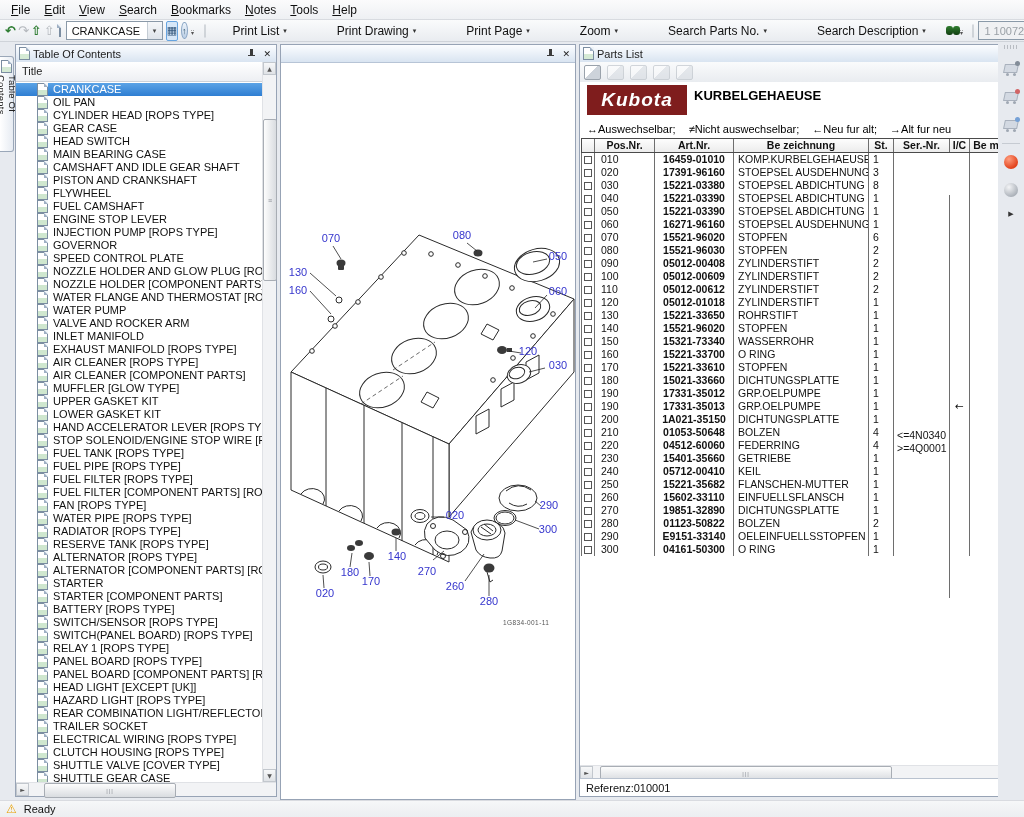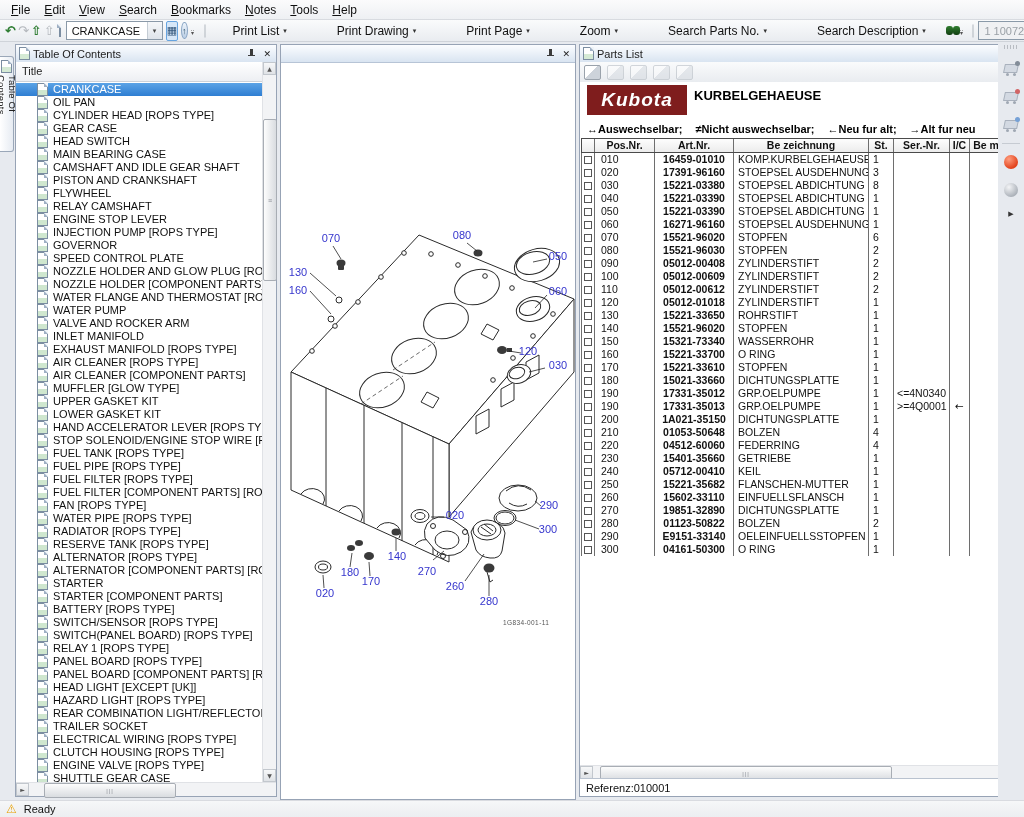--- a/index.html
+++ b/index.html
@@ -111,36 +111,36 @@
           background:linear-gradient(135deg,#ffffff 45%,#cdd3da 45%);}
   .pt-ico.dim{opacity:.4;}
   #plist-toolbar .overflow{margin-left:auto;margin-right:3px;}
   #plist-content{position:absolute;left:0;right:0;top:37px;bottom:17px;background:#fff;overflow:hidden;}
   #kubota-logo{position:absolute;left:7px;top:3px;width:100px;height:30px;background:#7f1d1d;color:#fff;
           display:flex;align-items:center;justify-content:center;font-weight:bold;font-size:19px;
           letter-spacing:1px;font-style:italic;}
   #plist-title{position:absolute;left:114px;top:6px;font-size:13px;font-weight:bold;color:#000;}
   #plist-legend{position:absolute;left:7px;top:41px;font-size:11px;color:#000;white-space:nowrap;
           font-family:"Liberation Sans","DejaVu Sans",sans-serif;}
-  #plist-legend span{margin-right:13px;font-weight:bold;}
+  #plist-legend span{margin-right:13px;}
   #parts-table{position:absolute;left:1px;top:56px;right:0;}
   .phead,.prow{display:grid;grid-template-columns:13px 60px 79px 135px 25px 56px 20px minmax(0,1fr);}
   .phead{font-weight:bold;background:linear-gradient(#fdfdfd,#ececec);
          border-top:1px solid #4a4a4a;border-bottom:1px solid #4a4a4a;border-left:1px solid #4a4a4a;}
   .phead>div{border-right:1px solid #6e6e6e;text-align:center;height:13px;line-height:13px;font-size:10.5px;
          overflow:hidden;white-space:nowrap;}
   .prow{height:13px;border-left:1px solid #6e6e6e;}
   .prow>div{border-right:1px solid #6e6e6e;height:13px;line-height:13px;font-size:10.5px;overflow:hidden;white-space:nowrap;}
   .c-chk{display:flex;align-items:center;justify-content:center;}
   .chk{width:6px;height:6px;border:1px solid #555;background:#fff;display:inline-block;}
   .c-pos{padding-left:6px;}
   .c-art{font-weight:bold;text-align:center;}
   .c-bez{padding-left:4px;}
   .c-st{padding-left:4px;}
-  .c-ser{padding-left:3px;font-size:10px;}
+  .c-ser{padding-left:3px;font-size:10px;margin-top:42px;}
   .c-ic{text-align:center;font-family:"DejaVu Sans",sans-serif;}
   #plist-footer{position:absolute;left:0;right:0;bottom:0;height:17px;border-top:1px solid #b9c2cf;background:#fff;
           display:flex;justify-content:space-between;align-items:center;padding:0 6px;font-size:11px;}
 
   
   #right-strip{position:absolute;left:998px;top:42px;width:26px;height:758px;background:#e7eaef;
           display:flex;flex-direction:column;align-items:center;}
   #right-strip .grip-h{width:14px;height:4px;margin:3px 0 6px;background:repeating-linear-gradient(90deg,#b8bcc2 0 1px,transparent 1px 3px);}
   .cart{position:relative;width:16px;height:14px;margin:7px 0;opacity:.8;}
   .cart::before{content:"";position:absolute;left:1px;top:2px;width:12px;height:7px;background:#cfd6df;
@@ -275,21 +275,21 @@
         <div class="toc-item">
     <span class="doc-icon"></span>
     <span class="toc-label">PISTON AND CRANKSHAFT</span>
   </div>
         <div class="toc-item">
     <span class="doc-icon"></span>
     <span class="toc-label">FLYWHEEL</span>
   </div>
         <div class="toc-item">
     <span class="doc-icon"></span>
-    <span class="toc-label">RELAY CAMSHAFT</span>
+    <span class="toc-label">FUEL CAMSHAFT</span>
   </div>
         <div class="toc-item">
     <span class="doc-icon"></span>
     <span class="toc-label">ENGINE STOP LEVER</span>
   </div>
         <div class="toc-item">
     <span class="doc-icon"></span>
     <span class="toc-label">INJECTION PUMP [ROPS TYPE]</span>
   </div>
         <div class="toc-item">
@@ -447,21 +447,21 @@
         <div class="toc-item">
     <span class="doc-icon"></span>
     <span class="toc-label">ELECTRICAL WIRING [ROPS TYPE]</span>
   </div>
         <div class="toc-item">
     <span class="doc-icon"></span>
     <span class="toc-label">CLUTCH HOUSING [ROPS TYPE]</span>
   </div>
         <div class="toc-item">
     <span class="doc-icon"></span>
-    <span class="toc-label">ENGINE VALVE [ROPS TYPE]</span>
+    <span class="toc-label">SHUTTLE VALVE [COVER TYPE]</span>
   </div>
         <div class="toc-item">
     <span class="doc-icon"></span>
     <span class="toc-label">SHUTTLE GEAR CASE</span>
   </div>
       </div>
     <div id="toc-vscroll">
       <span class="sb-btn" style="top:0;">▲</span>
       <span id="toc-vthumb">≡</span>
       <span class="sb-btn" style="bottom:0;">▼</span>

